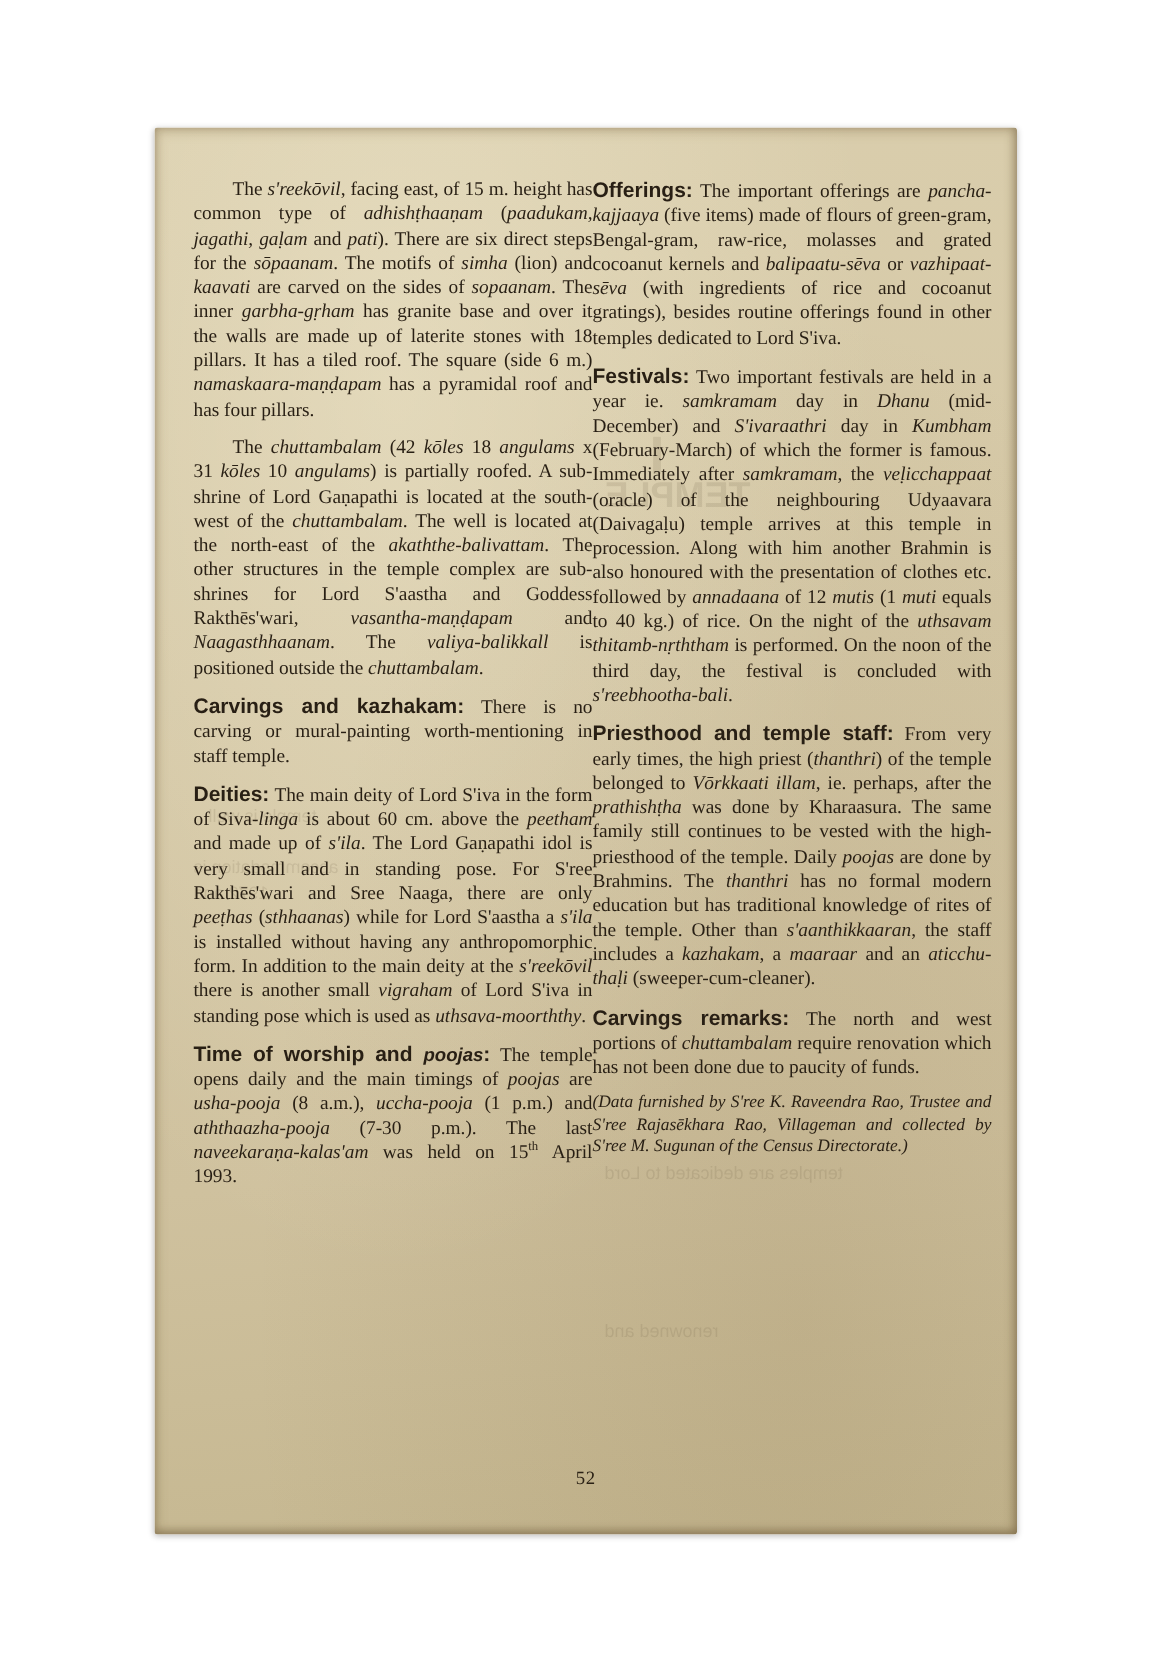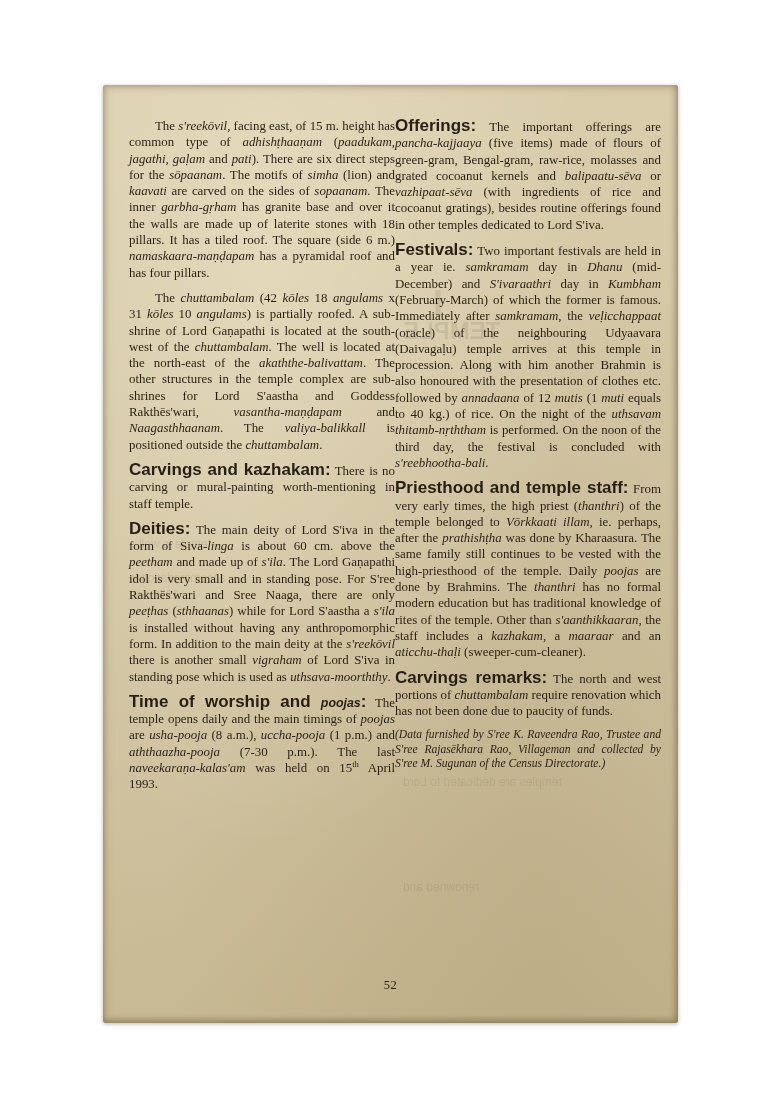--- a/index.html
+++ b/index.html
@@ -33,21 +33,21 @@
   }
   .col{
     flex:1 1 0;min-width:0;
     font-size:12.9px;line-height:16.3px;text-align:justify;
     color:#281f14;
   }
   .para{margin:0 0 9px 0;}
   .para.indent{text-indent:26px;}
   .para.credit{font-size:11.6px;line-height:14.4px;margin-top:4px;}
   .seg-i{font-style:italic;}
-  .seg-b{font-family:"Liberation Sans", sans-serif;font-weight:bold;font-size:17px;}
+  .seg-b{font-family:"Liberation Sans", sans-serif;font-weight:bold;font-size:14px;}
   .seg-bi{font-family:"Liberation Sans", sans-serif;font-weight:bold;font-style:italic;font-size:12.4px;}
   sup.seg-sup{font-size:8.5px;line-height:0;font-family:Liberation Serif, serif;}
   .pagenum{
     position:absolute;left:0;right:0;bottom:30px;text-align:center;
     font-weight:normal;font-size:12.5px;color:#2a2115;letter-spacing:.5px;
   }
 </style>
 </head>
 <body>
 

